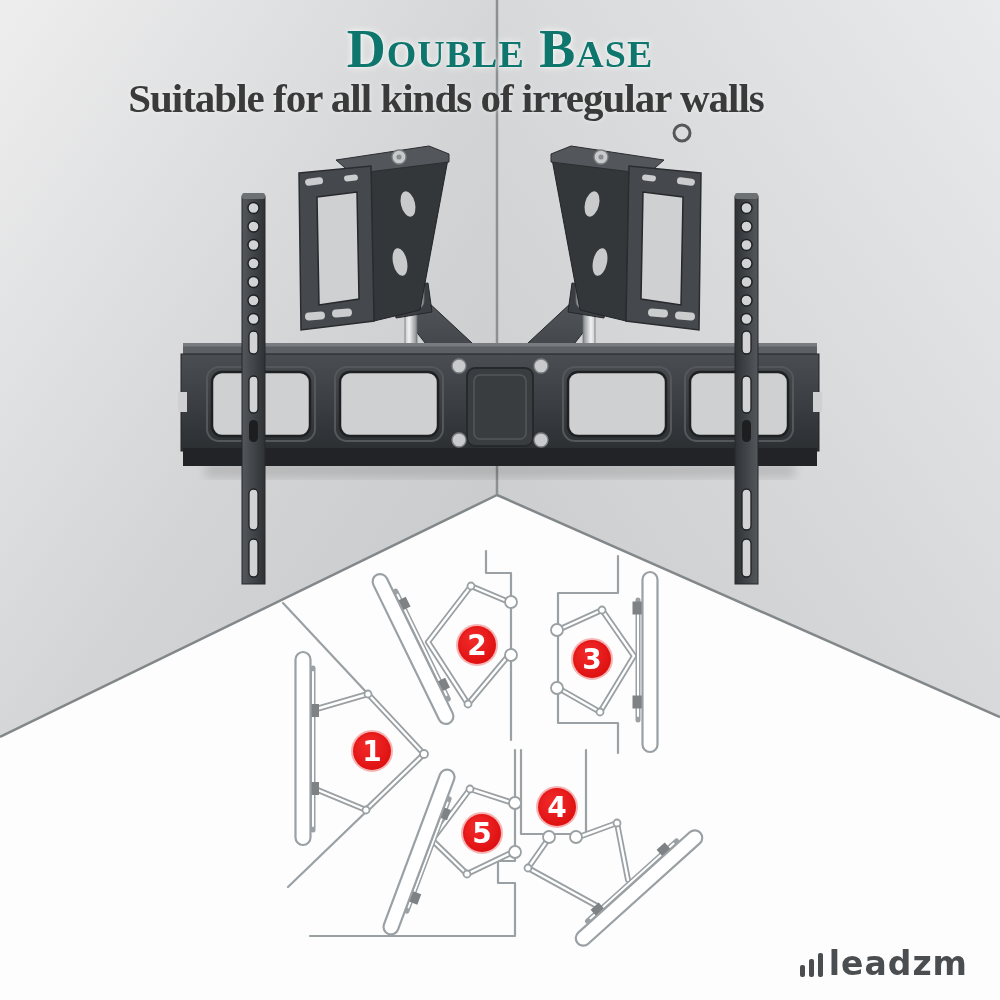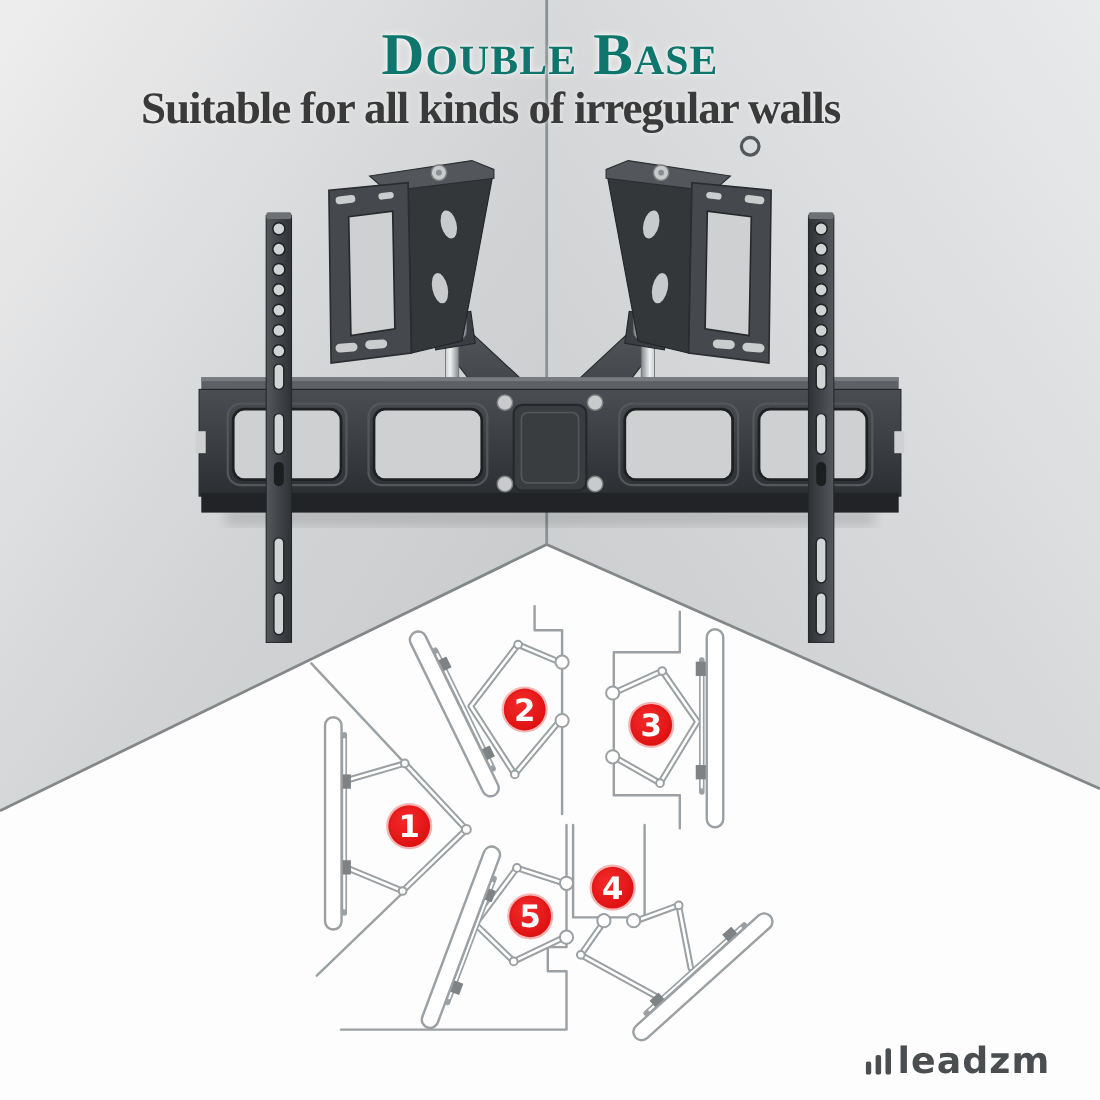--- a/index.html
+++ b/index.html
@@ -6,21 +6,21 @@
   .stage{position:relative;width:1000px;height:1000px;overflow:hidden;background:#d5d6d7;
          font-family:"Liberation Serif",serif;}
   .scene{position:absolute;left:0;top:0;}
   .title{position:absolute;left:0;top:18px;width:1000px;text-align:center;
          font:700 54px "Liberation Serif",serif;font-variant:small-caps;
          color:#0f766e;letter-spacing:1px;
          text-shadow:0 0 7px rgba(255,255,255,.95),0 0 2px rgba(255,255,255,.8);}
   .subtitle{position:absolute;left:0;top:74px;width:892px;text-align:center;
             font:700 41px "Liberation Serif",serif;color:#3a3a3a;letter-spacing:-1px;
             text-shadow:0 0 5px rgba(255,255,255,.6);}
-  .logo{position:absolute;right:45px;bottom:23px;display:flex;align-items:flex-end;gap:0;}
+  .logo{position:absolute;right:32px;bottom:23px;display:flex;align-items:flex-end;gap:0;}
   .logo-text{font:700 33px "DejaVu Sans",sans-serif;color:#4b4e50;letter-spacing:1px;line-height:.82;}
   .num{font:700 28px "DejaVu Sans",sans-serif;fill:#ffffff;text-anchor:middle;}
 </style>
 </head>
 <body>
 
 <div class="stage">
 
 <svg class="scene" width="1000" height="1000" viewBox="0 0 1000 1000">
   <defs>

